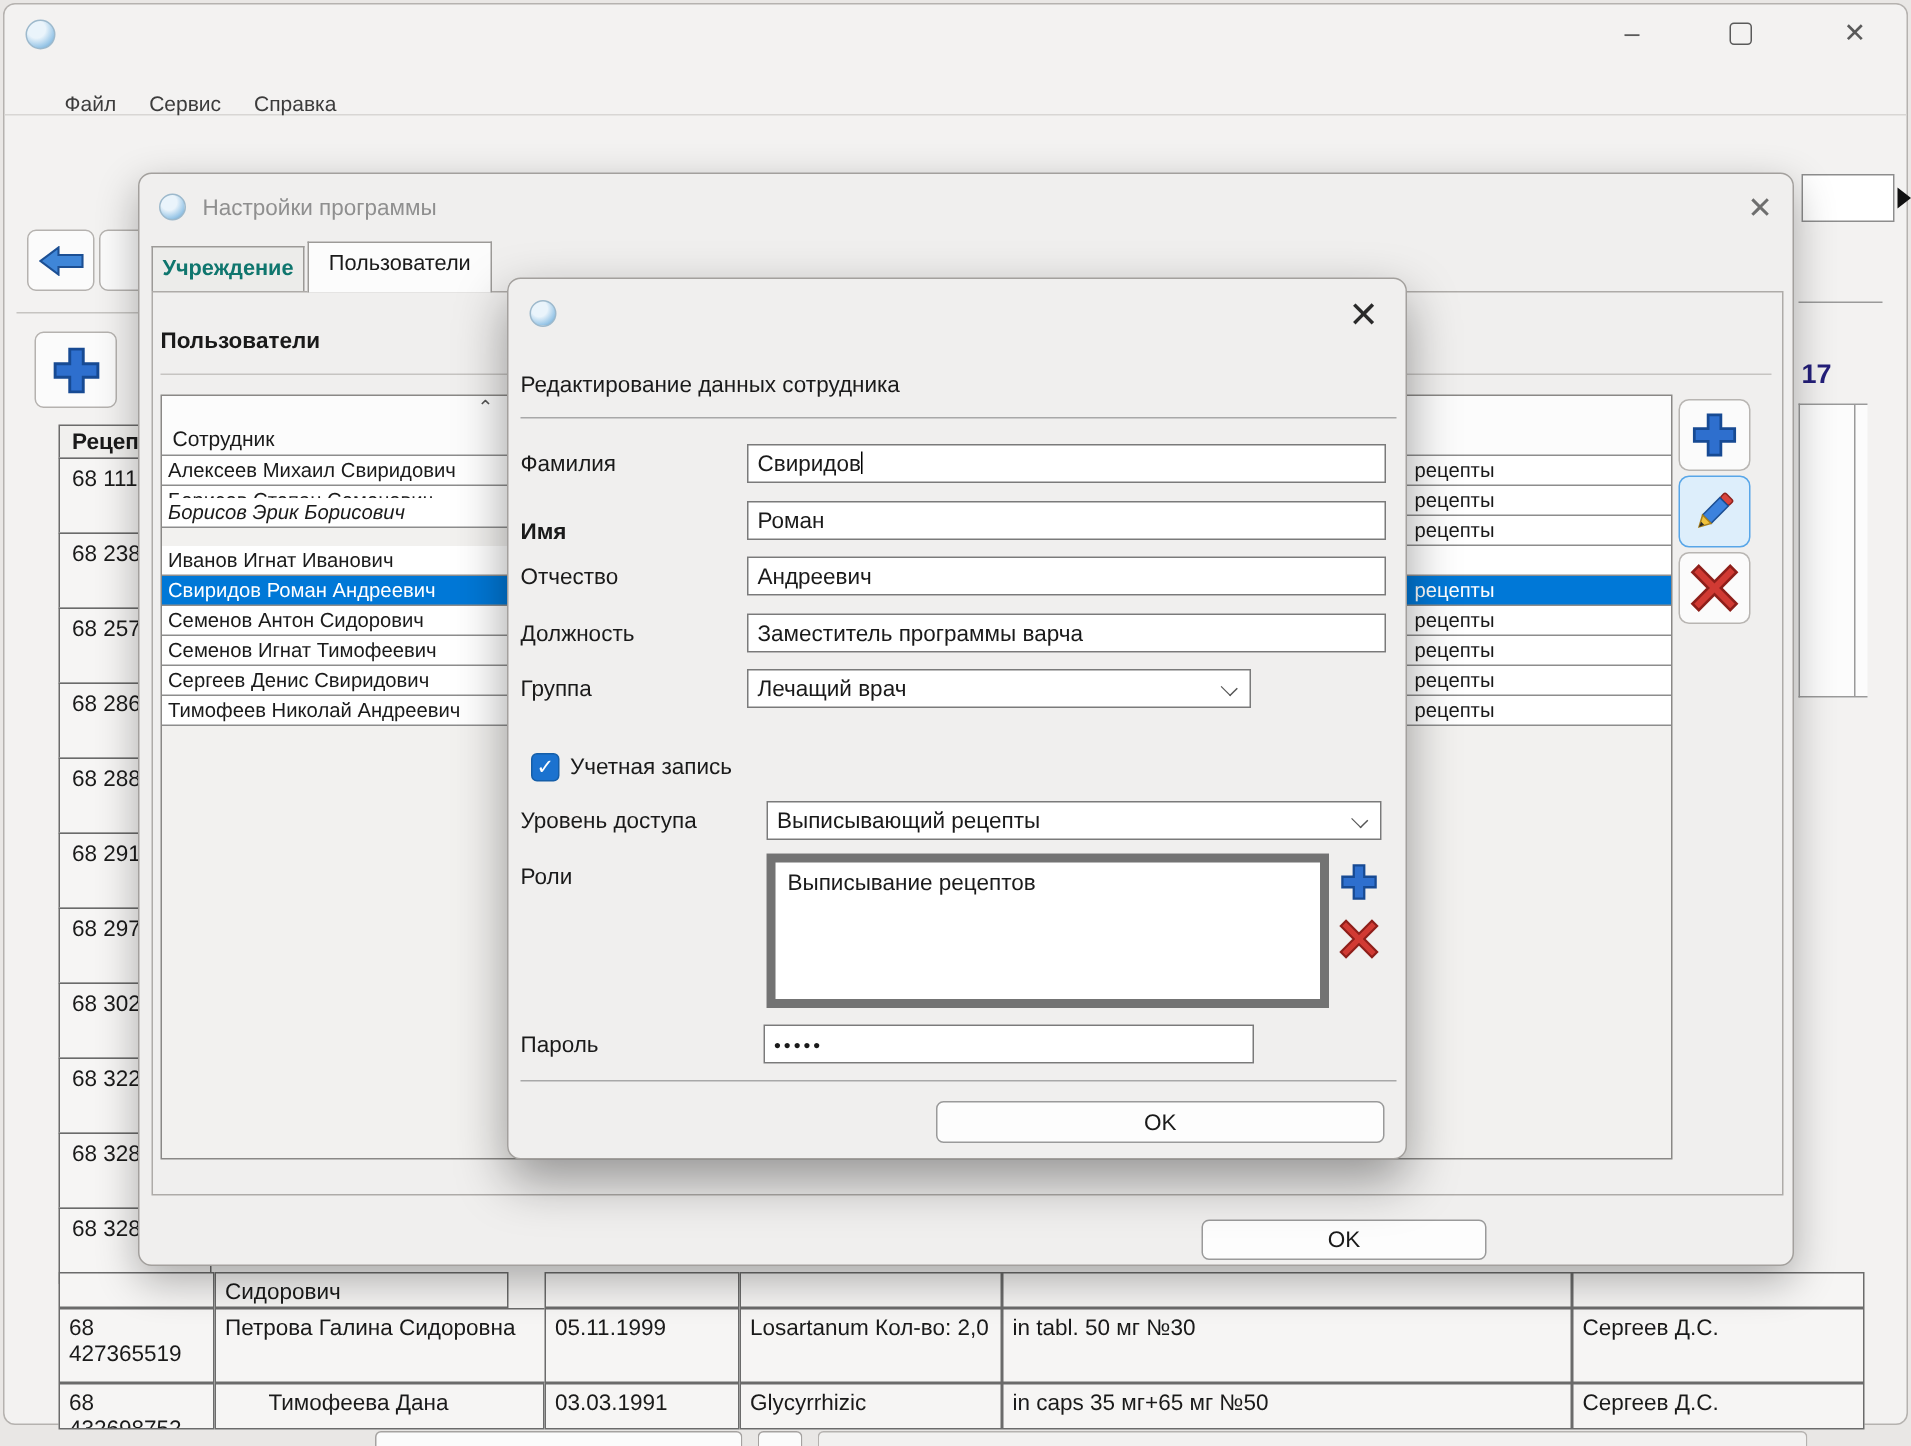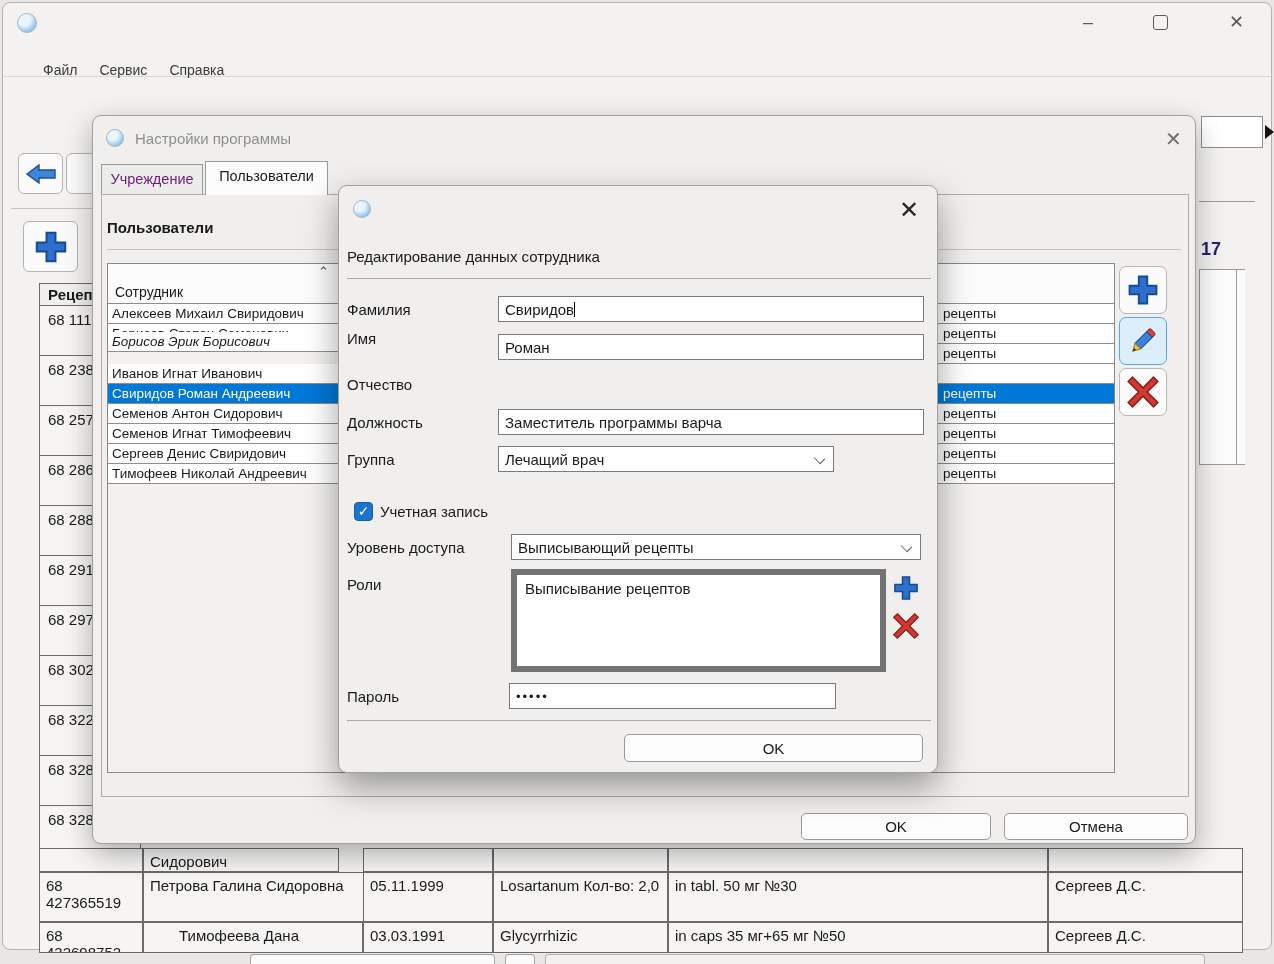--- a/index.html
+++ b/index.html
@@ -22,21 +22,21 @@
   .rx-num { padding:5px 0 0 8px; white-space:nowrap; overflow:hidden; }
   .rx-header { font-weight:bold; padding-top:2px; padding-left:8px; background:#f1f0ee; overflow:hidden; white-space:nowrap; }
   .rx-row-cell { position:absolute; border:1px solid #6b6b6b; padding:4px 6px; font-size:15px; background:#f6f5f4; overflow:hidden; }
   .count-17 { font-weight:bold; font-size:18px; color:#241f7a; }
 
   
   .dialog { background:#f0efee; border:1px solid #a3a09d; border-radius:9px; box-shadow:0 10px 28px rgba(0,0,0,0.30); }
   .dlg-title { font-size:15px; color:#8f8f8f; }
   .close-x { font-size:20px; color:#6e6e6e; line-height:20px; }
   .tab { border:1px solid #9c9a97; border-bottom:none; font-size:14.5px; text-align:center; padding-top:6px; }
-  .tab.inactive { background:#ececea; color:#701a75; }
+  .tab.inactive { background:#ececea; color:#0f766e;font-weight:bold; }
   .tab.active { background:#fcfcfc; }
   .panel { border:1px solid #aeaba8; background:#f0efee; }
   .section-title { font-weight:bold; font-size:15px; }
   .hsep { border-top:1px solid #c6c4c1; }
 
   
   .users-table { border:1px solid #8a8886; background:#f2f1ef; overflow:hidden; }
   .users-header { position:absolute; left:0; top:0; width:232px; height:40px; background:#fcfcfc; border-bottom:1px solid #8d8d8d; border-right:1px solid #9a9a9a; }
   .users-header .hdr-label { position:absolute; left:7px; bottom:3px; font-size:14px; }
   .sort-chevron { position:absolute; right:10px; top:0px; font-size:13px; color:#555; }
@@ -215,39 +215,39 @@
       </g>
     </svg>
   </div>
   <div class="abs icon-btn" style="left:1026px; top:252px; width:48px; height:48px; z-index:3;">
     <svg width="34" height="34" viewBox="0 0 24 24">
       <path d="M4.6 1.6 L12 9 L19.4 1.6 L22.4 4.6 L15 12 L22.4 19.4 L19.4 22.4 L12 15 L4.6 22.4 L1.6 19.4 L9 12 L1.6 4.6 Z" fill="#d13a33" stroke="#8e1f1a" stroke-width="1.2"></path>
     </svg>
   </div>
 
   <div class="abs dlg-btn" style="left:708px; top:697px; width:190px; height:27px; line-height:26px;">OK</div>
-  <div class="abs dlg-btn" style="left:911px; top:697px; width:184px; height:27px; line-height:26px;">Отмена</div>
 </div>
 
 <div class="abs dialog" style="left:338px; top:185px; width:600px; height:588px; box-shadow:0 14px 34px rgba(0,0,0,0.38); z-index:10;">
   <div class="abs app-icon" style="left:14px; top:14px; width:18px; height:18px;"></div>
   <div class="abs" style="left:560px; top:10px; font-size:24px; color:#2a2a2a;">✕</div>
 
   <div class="abs fld-label" style="left:8px; top:62px;">Редактирование данных сотрудника</div>
   <div class="abs hsep" style="left:8px; top:92px; width:584px; border-color:#a8a8a8;"></div>
 
   <div class="abs fld-label" style="left:8px; top:115px;">Фамилия</div>
   <div class="abs fld-input" style="left:159px; top:110px; width:426px; height:26px;">
     <span>Свиридов</span><span class="caret"></span>
   </div>
 
-  <div class="abs fld-label" style="left:8px; top:144px;">Имя</div>
+  <div class="abs fld-label" style="left:8px; top:160px;font-weight:bold;">Имя</div>
   <div class="abs fld-input" style="left:159px; top:148px; width:426px; height:26px;">Роман</div>
 
   <div class="abs fld-label" style="left:8px; top:190px;">Отчество</div>
+  <div class="abs fld-input" style="left:159px; top:185px; width:426px; height:26px;">Андреевич</div>
 
   <div class="abs fld-label" style="left:8px; top:228px;">Должность</div>
   <div class="abs fld-input" style="left:159px; top:223px; width:426px; height:26px;">Заместитель программы варча</div>
 
   <div class="abs fld-label" style="left:8px; top:265px;">Группа</div>
   <div class="abs fld-input" style="left:159px; top:260px; width:336px; height:26px;">
     <span>Лечащий врач</span>
     <span class="combo-chevron"></span>
   </div>
 

